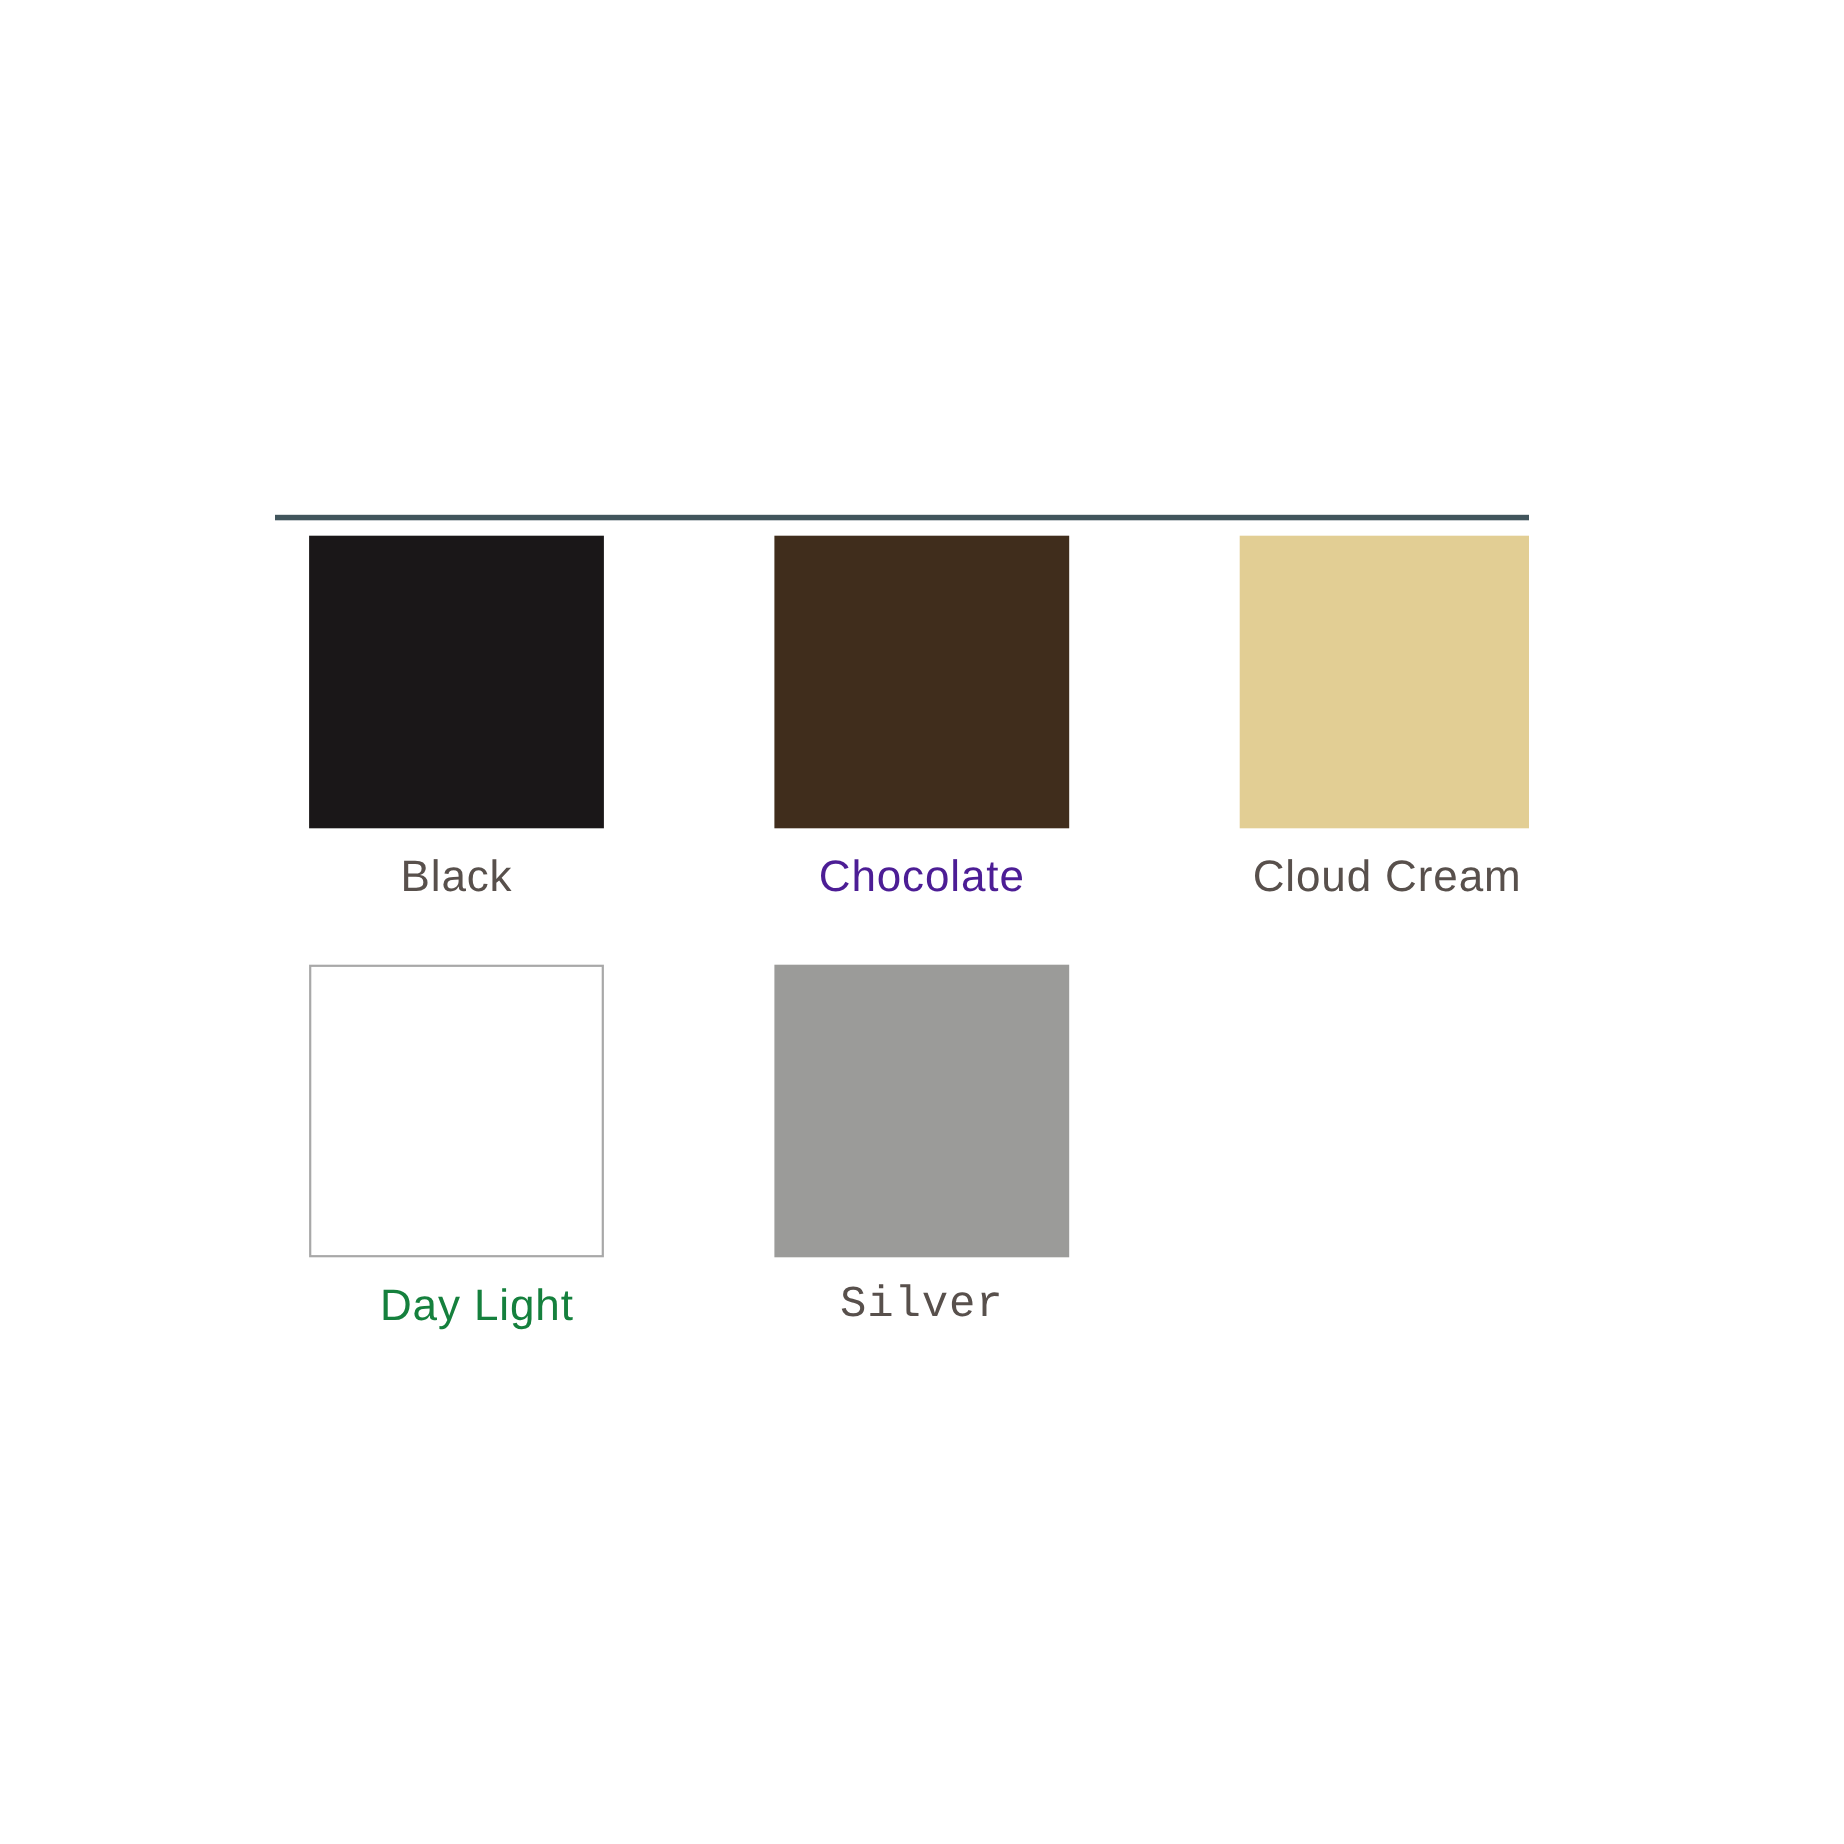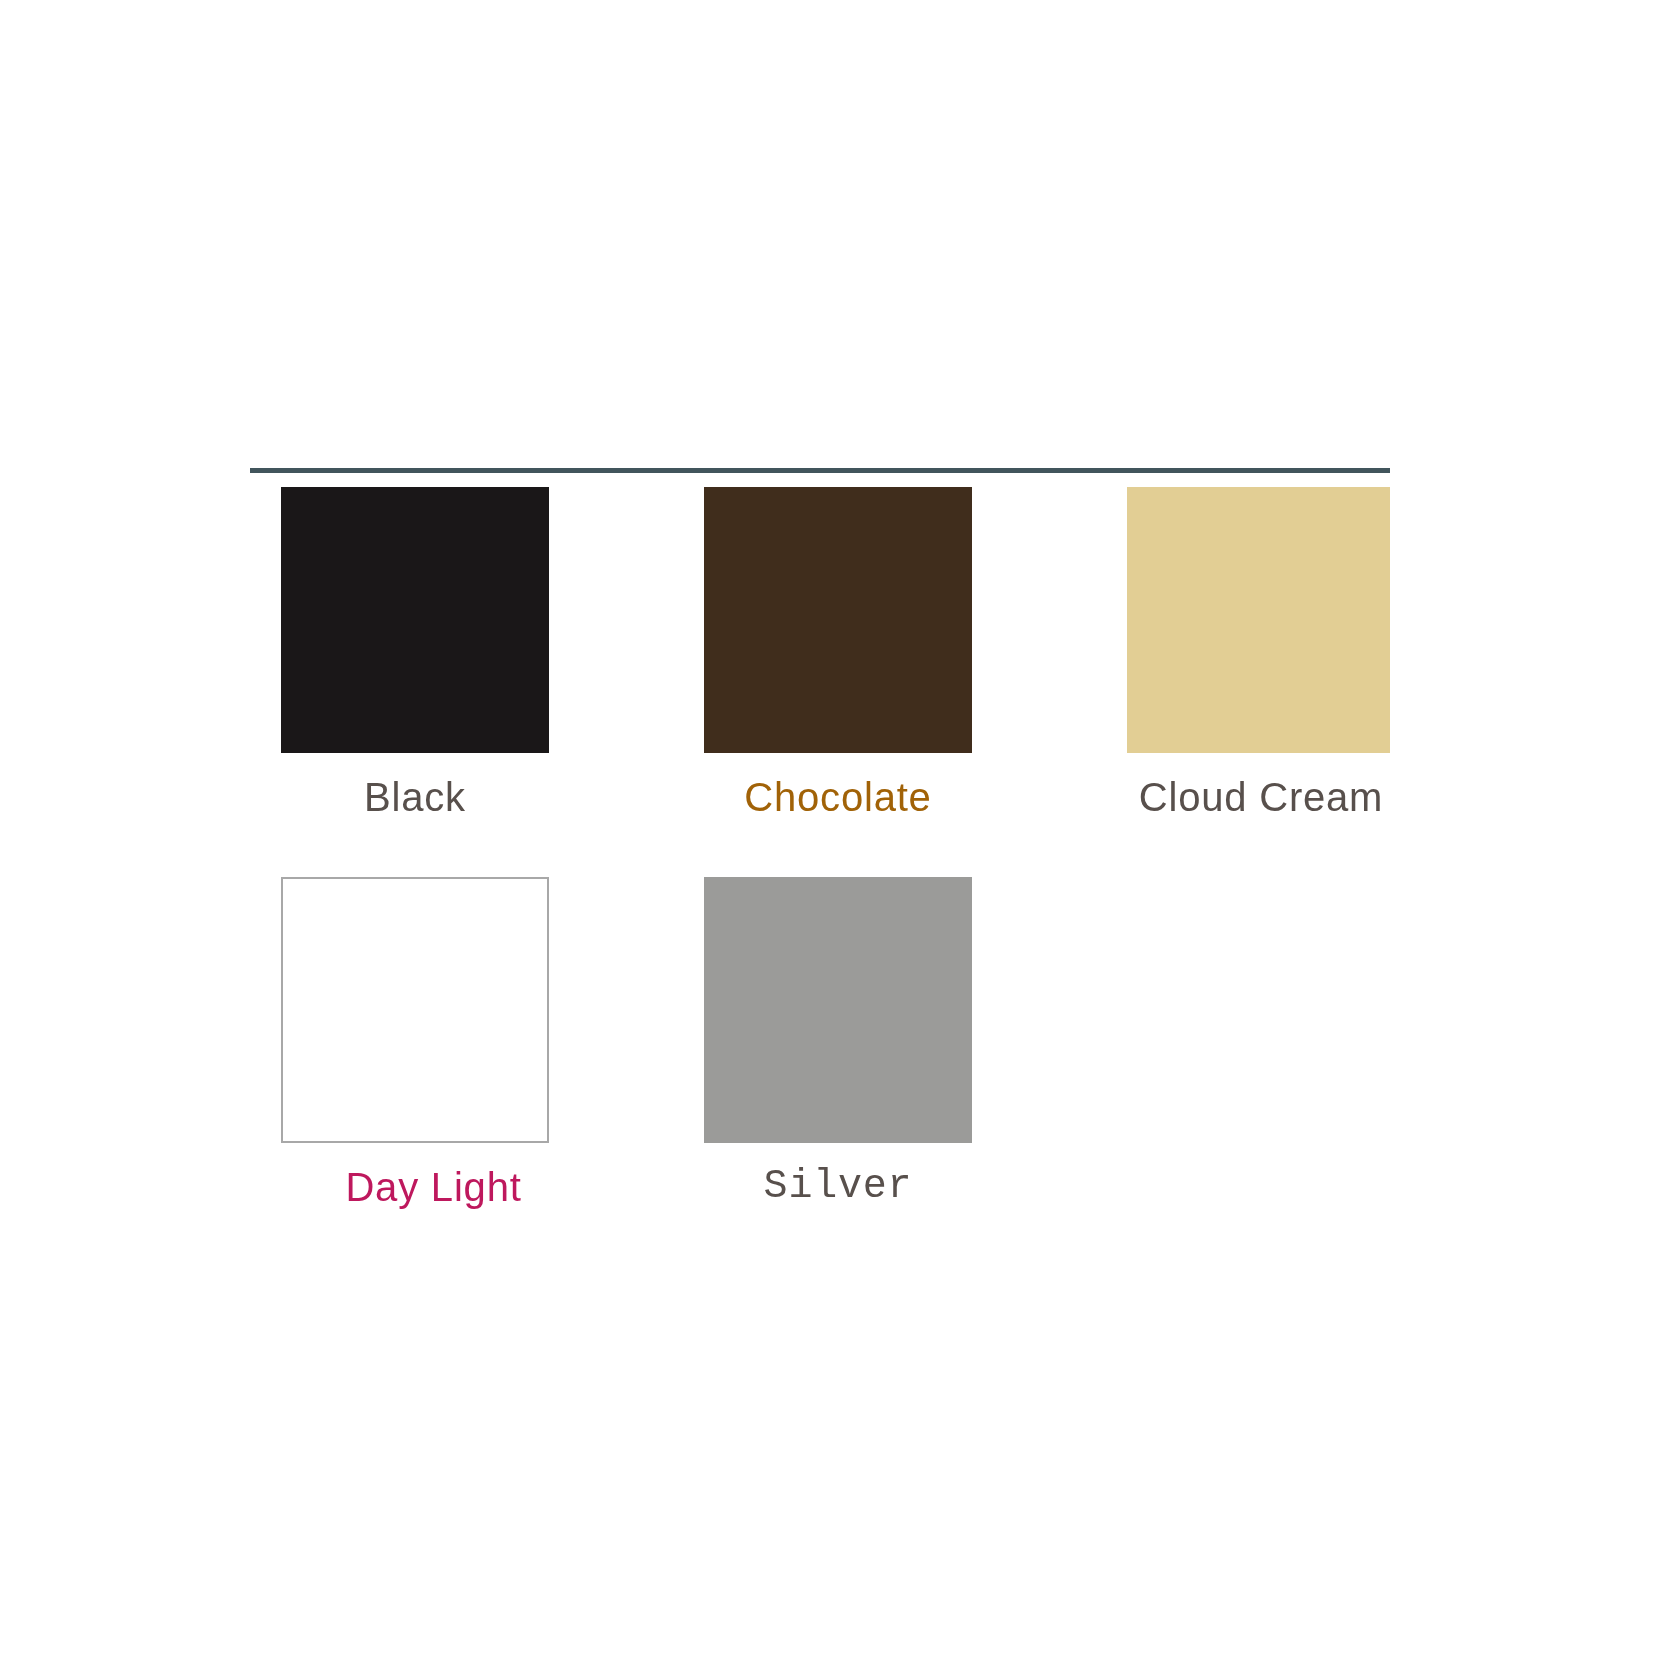--- a/index.html
+++ b/index.html
@@ -75,31 +75,31 @@
 
   <div id="swatch-grid">
 
     <div class="swatch-cell">
       <div class="swatch-chip" style="background: rgb(26, 23, 24);"></div>
       <div class="swatch-label" style="color: rgb(88, 80, 76);">Black</div>
     </div>
 
     <div class="swatch-cell">
       <div class="swatch-chip" style="background: rgb(64, 45, 28);"></div>
-      <div class="swatch-label" style="color: #a16207;">Chocolate</div>
+      <div class="swatch-label" style="color: #4c1d95;">Chocolate</div>
     </div>
 
     <div class="swatch-cell">
       <div class="swatch-chip" style="background: rgb(226, 206, 148);"></div>
       <div class="swatch-label" style="color: rgb(88, 80, 76);">Cloud Cream</div>
     </div>
 
     <div class="swatch-cell">
       <div class="swatch-chip outlined" style="background: rgb(255, 255, 255);"></div>
-      <div class="swatch-label" style="color: #be185d; margin-left: 37px;">Day Light</div>
+      <div class="swatch-label" style="color: #15803d; margin-left: 37px;">Day Light</div>
     </div>
 
     <div class="swatch-cell">
       <div class="swatch-chip" style="background: rgb(155, 155, 153);"></div>
       <div class="swatch-label" style="color: rgb(88, 80, 76); font-family: Liberation Mono, monospace;">Silver</div>
     </div>
 
 
   </div>
 </div>

